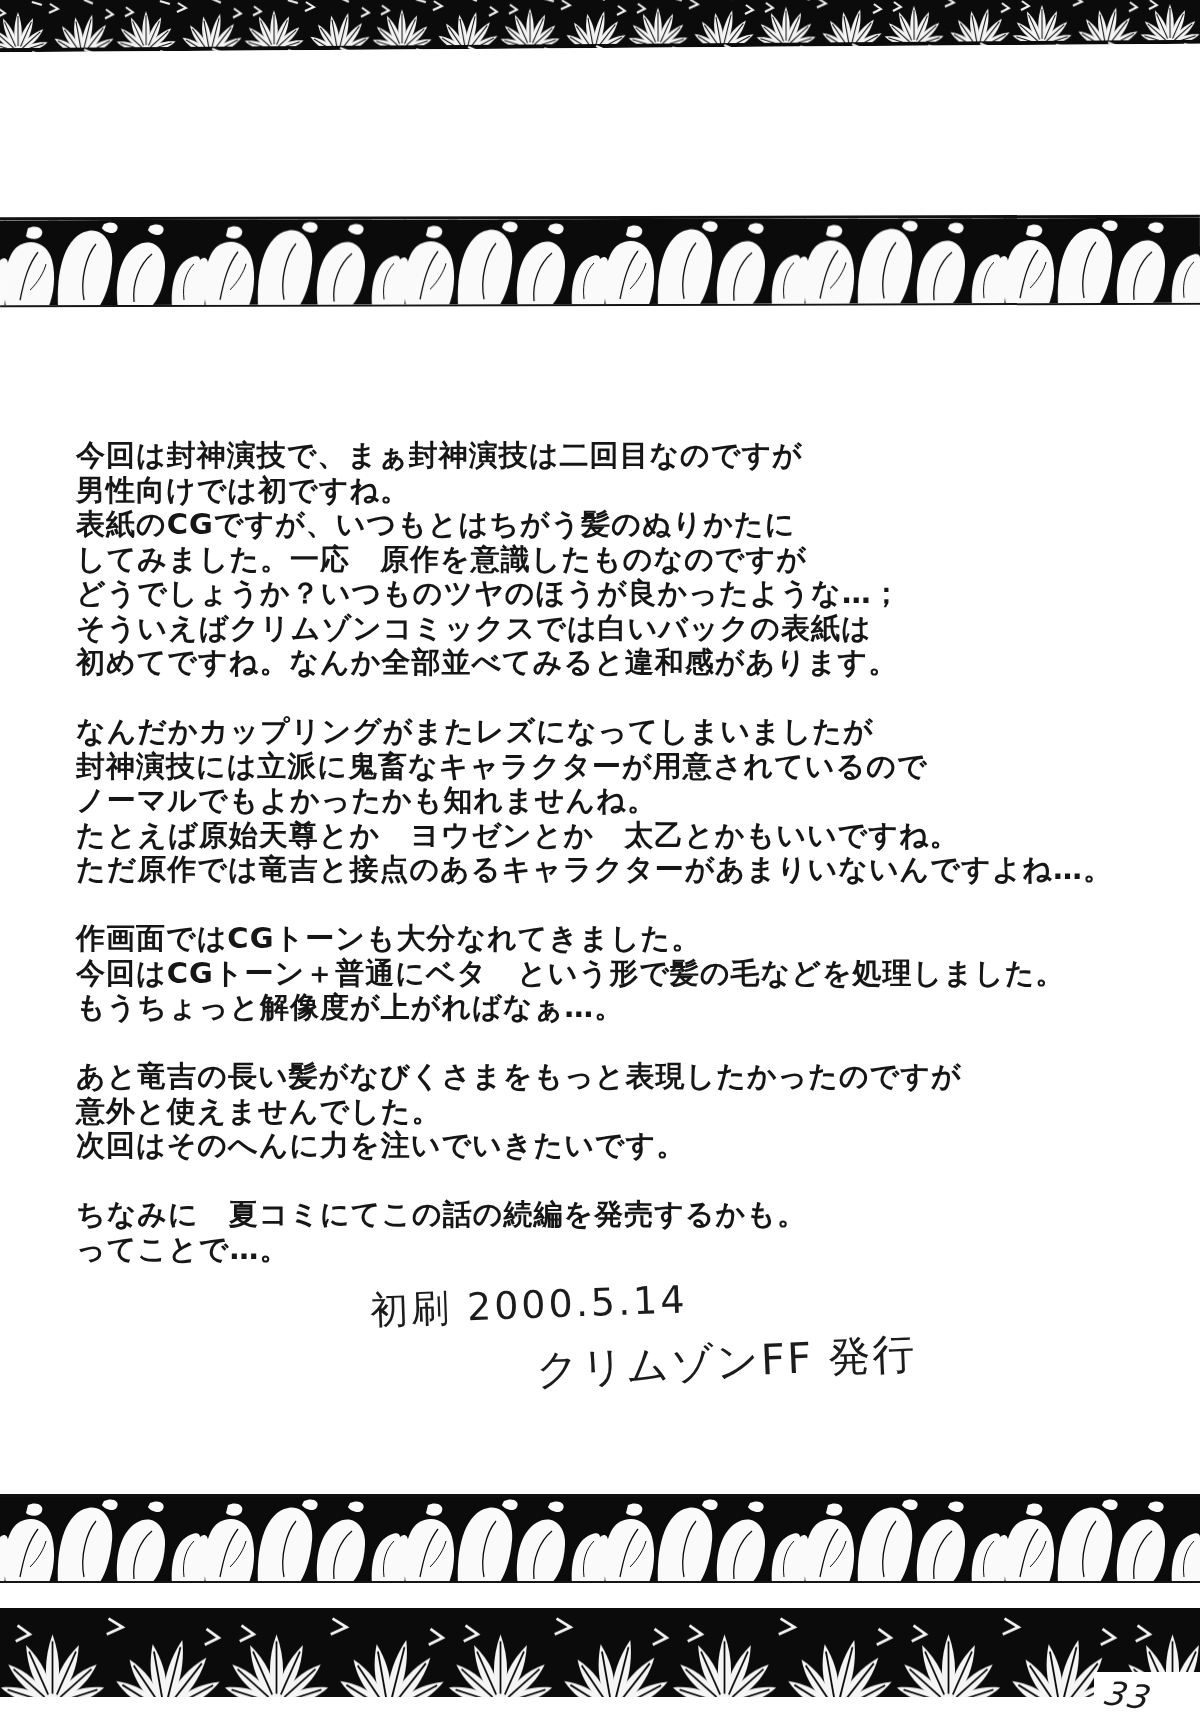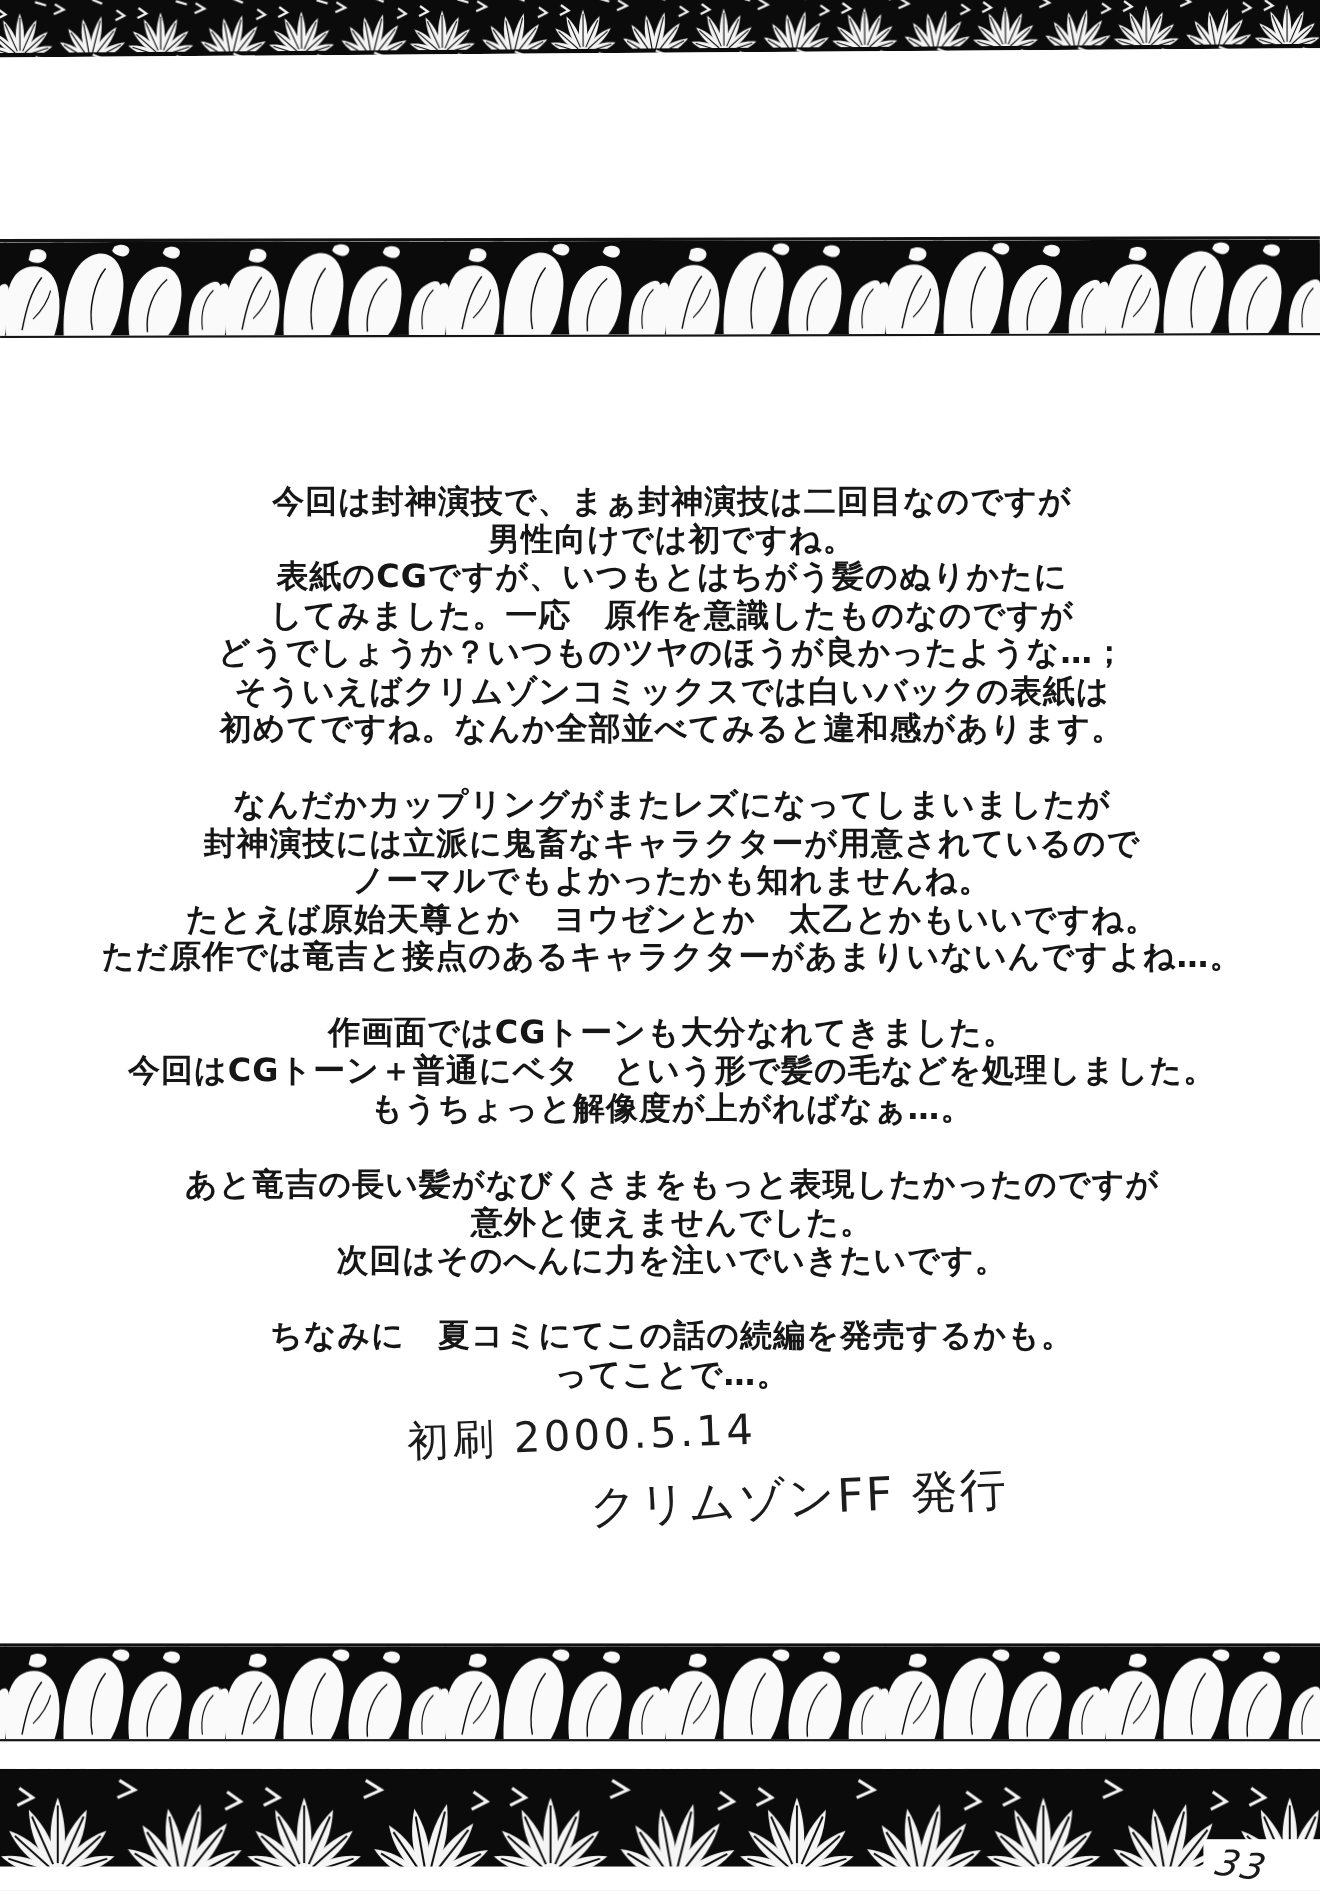--- a/index.html
+++ b/index.html
@@ -14,21 +14,21 @@
   }
   .band{position:absolute;left:0;right:0;}
   .band svg{display:block;width:100%;height:100%;}
   .band-leaf-top{left:-12px;right:-12px;top:-6px;height:54px;transform:rotate(-0.4deg);}
   .band-rock-upper{top:216px;height:85px;border-top:3px solid #111;border-bottom:2px solid #151515;transform:rotate(-0.12deg);}
   .band-rock-lower{top:1494px;height:84px;border-top:3px solid #111;border-bottom:2px solid #151515;}
   .band-leaf-bottom{top:1608px;height:89px;}
   .afterword{
     position:absolute;left:76px;top:438px;width:1070px;
     font-size:29px;line-height:34.5px;font-weight:600;
-    letter-spacing:1px;white-space:pre;text-align:center;
+    letter-spacing:1px;white-space:pre;
   }
   .afterword .line{height:34.5px;}
   .handwrite{
     position:absolute;font-weight:500;color:#1c1c1c;
     font-family:"DejaVu Sans","Liberation Sans",sans-serif;
     white-space:nowrap;
   }
   .colophon-print{left:370px;top:1280px;font-size:38px;transform:rotate(-2deg);letter-spacing:3px;}
   .colophon-pub{left:536px;top:1334px;font-size:42px;transform:rotate(-2.5deg);letter-spacing:2px;}
   .page-number-notch{

